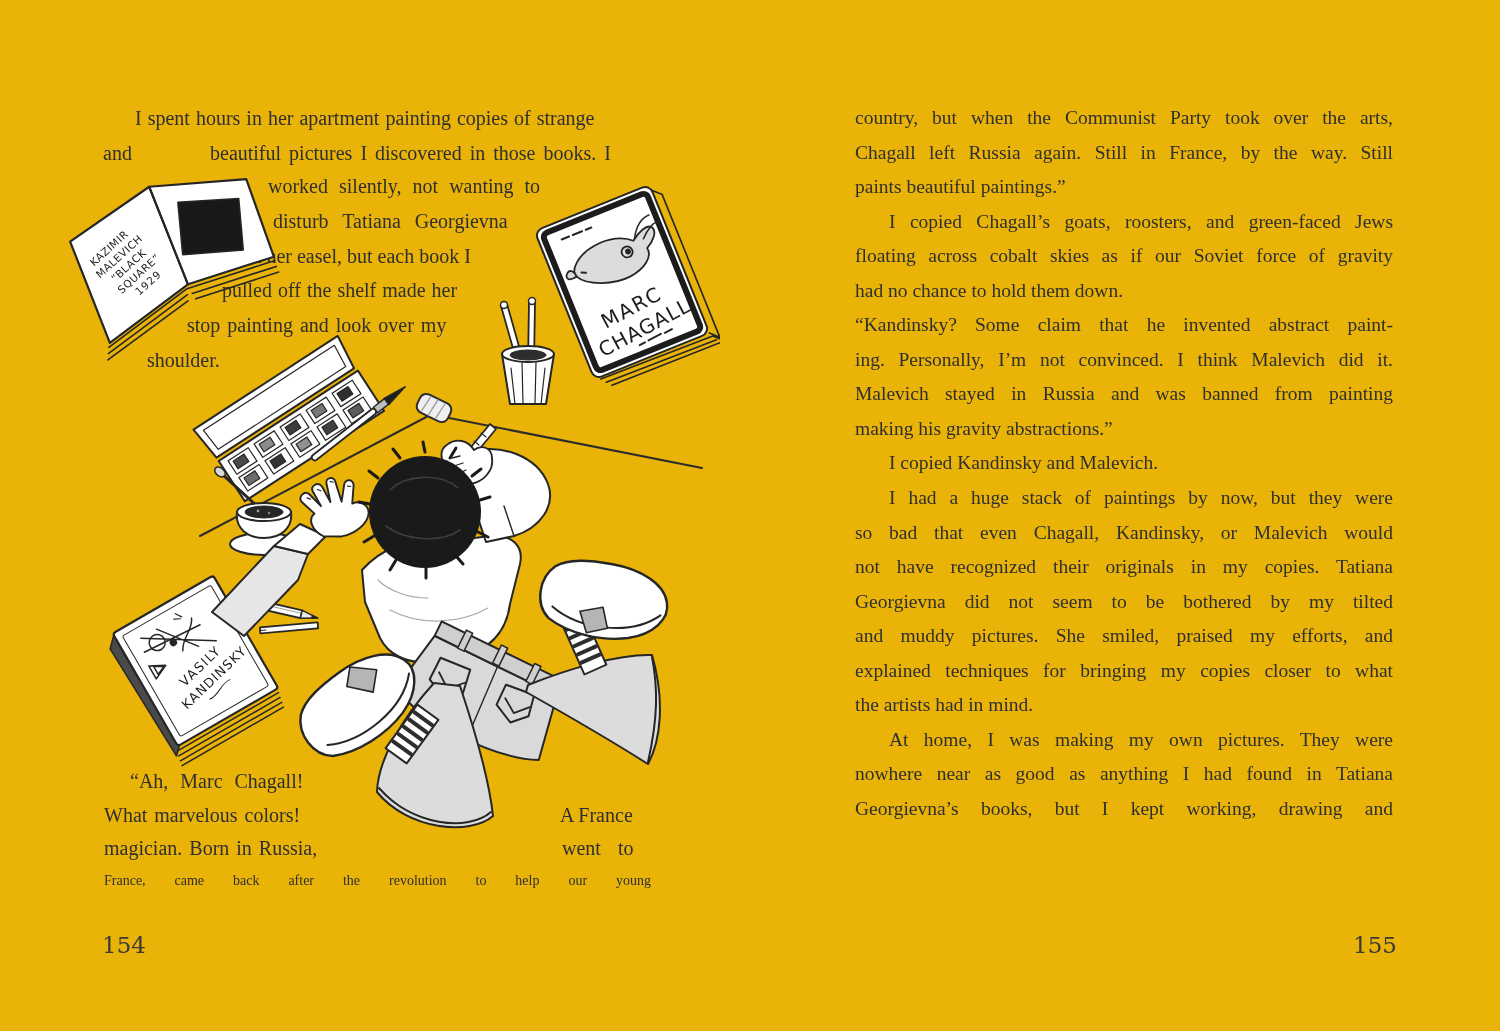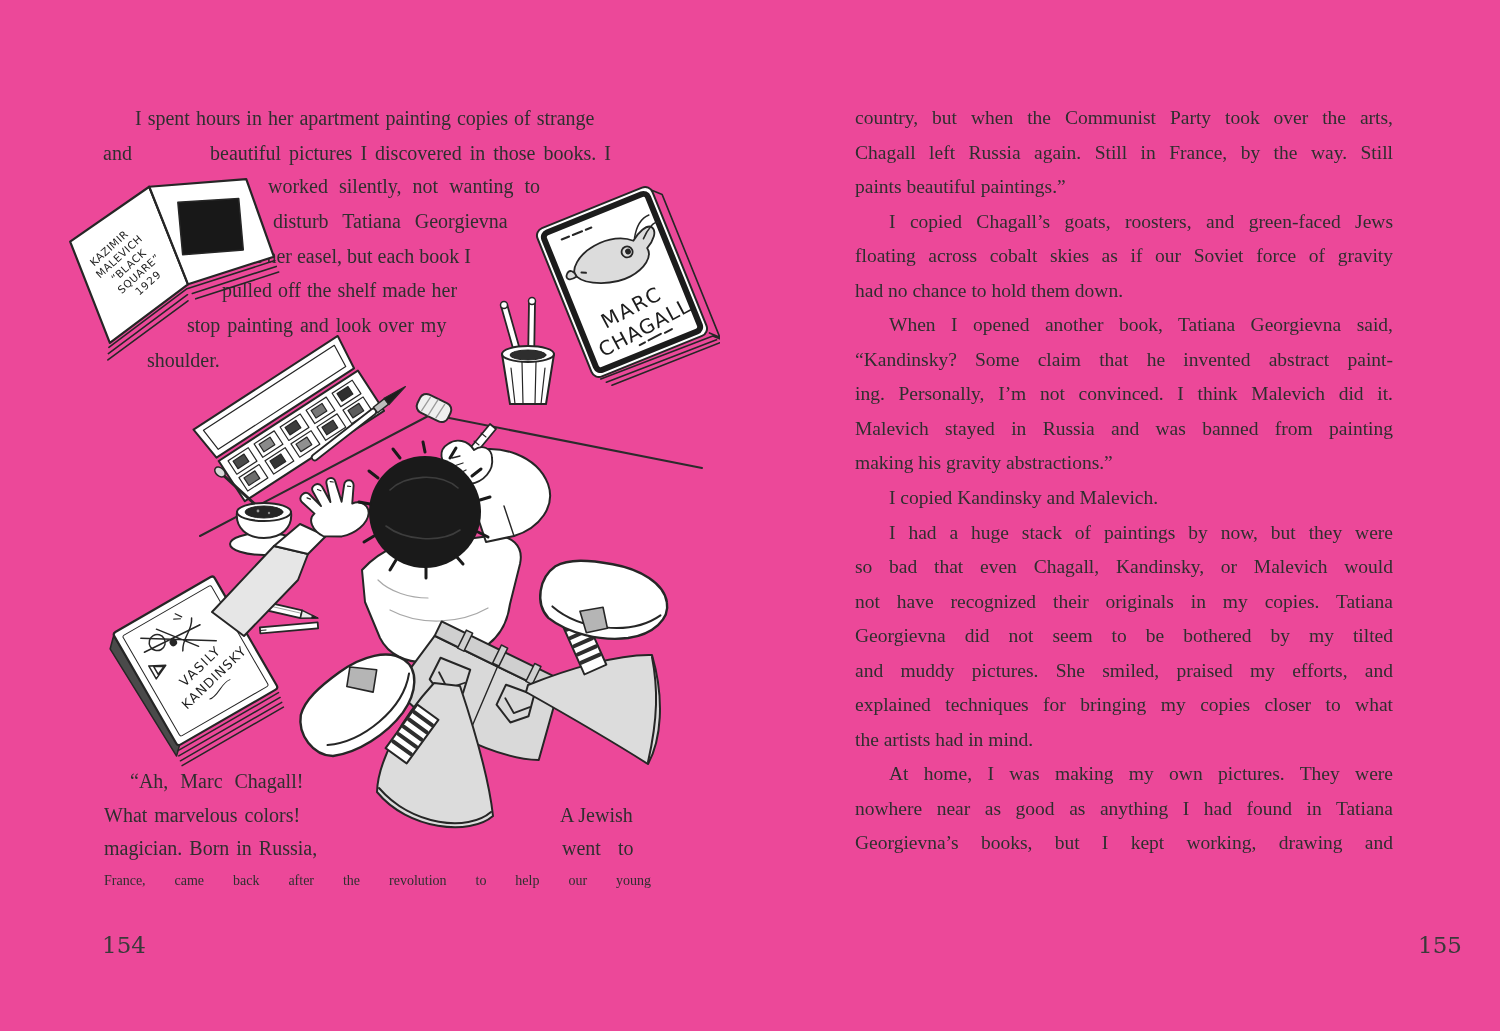--- a/index.html
+++ b/index.html
@@ -1,16 +1,16 @@
 <!DOCTYPE html>
 <html><head>
 <meta charset="utf-8">
 <style>
   html,body{margin:0;padding:0;background:#ffffff;}
-  #spread{position:relative;width:1500px;height:1031px;background:#ec4899;overflow:hidden;
+  #spread{position:relative;width:1500px;height:1031px;background:#eab308;overflow:hidden;
           font-family:"Liberation Serif","DejaVu Serif",serif;color:#2e2e2e;}
   .tline{position:absolute;white-space:nowrap;font-size:20px;line-height:34px;height:34px;color:#2f2f2f;}
   .jline{position:absolute;font-size:14px;line-height:34px;height:34px;color:#2f2f2f;
          text-align:justify;text-align-last:justify;}
   .rcol{position:absolute;left:855px;top:101px;width:538px;}
   .rl{height:34.55px;line-height:34.55px;font-size:19.5px;color:#2f2f2f;
       text-align:justify;text-align-last:justify;}
   .rl.ind{padding-left:34px;box-sizing:border-box;}
   .rl.last{text-align:right;text-align-last:left;}
   .pagenum{position:absolute;font-family:"DejaVu Serif",serif;font-size:23px;color:#3a3a3a;}
@@ -29,21 +29,21 @@
     <div class="tline ws3" style="left:210px;top:136px">beautiful pictures I discovered in those books. I</div>
     <div class="tline ws6" style="left:268px;top:169px">worked silently, not wanting to</div>
     <div class="tline ws9" style="left:273px;top:204px">disturb Tatiana Georgievna</div>
     <div class="tline" style="left:247px;top:239px">at her easel, but each book I</div>
     <div class="tline ws1" style="left:222px;top:273px">pulled off the shelf made her</div>
     <div class="tline ws2" style="left:187px;top:308px">stop painting and look over my</div>
     <div class="tline" style="left:147px;top:343px">shoulder.</div>
 
     <div class="tline ws7" style="left:130px;top:764px">“Ah, Marc Chagall!</div>
     <div class="tline ws2" style="left:104px;top:798px">What marvelous colors!</div>
-    <div class="tline" style="left:560px;top:798px">A Jewish</div>
+    <div class="tline" style="left:560px;top:798px">A France</div>
     <div class="tline ws2" style="left:104px;top:831px">magician. Born in Russia,</div>
     <div class="tline ws12" style="left:562px;top:831px">went to</div>
     <div class="jline" style="left:104px;top:864px;width:547px">France, came back after the revolution to help our young</div>
 
     <div class="pagenum" style="left:102px;top:932px">154</div>
   </div>
 
   <svg width="660" height="710" viewBox="0 0 660 710" style="position:absolute;left:60px;top:140px" fill="none" stroke-linecap="round" stroke-linejoin="round">
 
     <g stroke="#2b2b2b" stroke-width="2">
@@ -280,32 +280,31 @@
     </g>
   </svg>
 
   <div class="rcol">
     <div class="rl">country, but when the Communist Party took over the arts,</div>
     <div class="rl">Chagall left Russia again. Still in France, by the way. Still</div>
     <div class="rl last">paints beautiful paintings.”</div>
     <div class="rl ind">I copied Chagall’s goats, roosters, and green-faced Jews</div>
     <div class="rl">floating across cobalt skies as if our Soviet force of gravity</div>
     <div class="rl last">had no chance to hold them down.</div>
-    <div class="rl ind">When I opened another book, Tatiana Georgievna said,</div>
     <div class="rl">“Kandinsky? Some claim that he invented abstract paint-</div>
     <div class="rl">ing. Personally, I’m not convinced. I think Malevich did it.</div>
     <div class="rl">Malevich stayed in Russia and was banned from painting</div>
     <div class="rl last">making his gravity abstractions.”</div>
     <div class="rl ind last">I copied Kandinsky and Malevich.</div>
     <div class="rl ind">I had a huge stack of paintings by now, but they were</div>
     <div class="rl">so bad that even Chagall, Kandinsky, or Malevich would</div>
     <div class="rl">not have recognized their originals in my copies. Tatiana</div>
     <div class="rl">Georgievna did not seem to be bothered by my tilted</div>
     <div class="rl">and muddy pictures. She smiled, praised my efforts, and</div>
     <div class="rl">explained techniques for bringing my copies closer to what</div>
     <div class="rl last">the artists had in mind.</div>
     <div class="rl ind">At home, I was making my own pictures. They were</div>
     <div class="rl">nowhere near as good as anything I had found in Tatiana</div>
     <div class="rl">Georgievna’s books, but I kept working, drawing and</div>
   </div>
-  <div class="pagenum" style="left:1418px;top:932px;width:40px;text-align:center">155</div>
+  <div class="pagenum" style="left:1353px;top:932px;width:40px;text-align:center">155</div>
 
 </div>
 
 </body></html>

